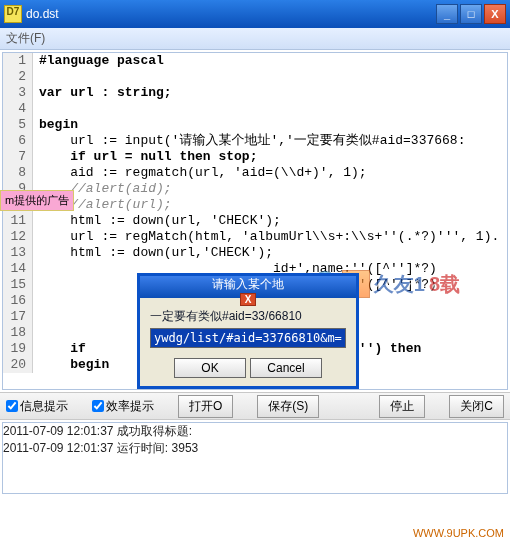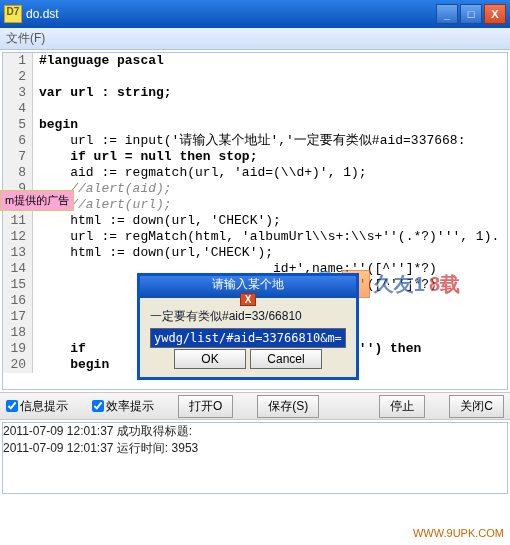--- a/index.html
+++ b/index.html
@@ -28,21 +28,21 @@
 .toolbar label { display: flex; align-items: center; gap: 2px; }
 .toolbar .btn { padding: 2px 10px; background: linear-gradient(to bottom,#fefefe,#e0e0e0); border: 1px solid #999; font-size: 12px; cursor: pointer; }
 .log { height: 72px; background: #fff; border: 1px solid #b0c4e0; margin: 2px; padding: 0; font-size: 12px; color: #222; overflow: auto; }
 .dialog-backdrop { position: absolute; left: 137px; top: 273px; width: 222px; z-index: 100; }
 .dialog { border: 3px solid #0a52c8; background: #ece9d8; }
 .dlg-title { height: 22px; background: linear-gradient(to bottom,#3a7eea,#0b4db6); color: #fff; display: flex; align-items: center; padding: 0 6px; font-size: 12px; justify-content: space-between; flex-direction: column; }
 .dlg-title .x { width: 16px; height: 14px; background:#d84c28; border:1px solid #9a2e14; color:#fff; display:flex; align-items:center; justify-content:center; font-size:10px; font-weight:bold; }
 .dlg-body { padding: 10px 10px 8px; }
 .dlg-body .lbl { font-size: 12px; margin-bottom: 3px; color: #0f172a; }
 .dlg-body input.val { width: 100%; background: #0a3fb0; color: #fff; border: 1px solid #666; padding: 2px 3px; font-size: 12px; font-family: "SimSun", monospace; }
-.dlg-btns { display: flex; justify-content: center; gap: 4px; margin-top: 1px; }
+.dlg-btns { display: flex; justify-content: center; gap: 4px; margin-top: 10px; }
 .dlg-btns .btn { width: 72px; padding: 2px 0; background: linear-gradient(to bottom,#fefefe,#e0e0e0); border: 1px solid #666; font-size: 12px; cursor: pointer; }
 .url-bottom { position: absolute; right: 6px; bottom: 6px; color: #cc6600; font-size: 11px; }
 input[type=checkbox]{ width:12px; height:12px; }
 </style>
 </head>
 <body>
 
 <div class="titlebar">
   <div class="icon">
       <span>D7</span>

